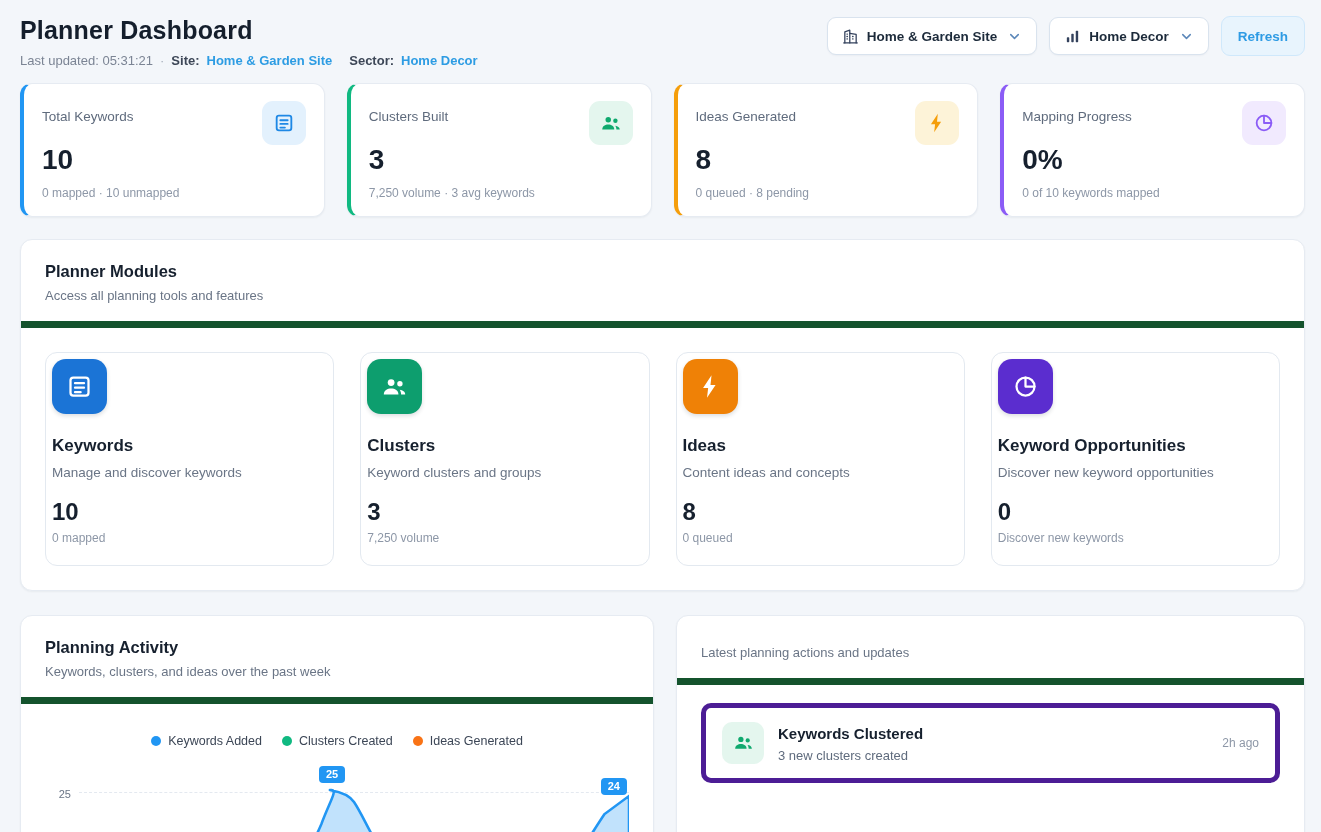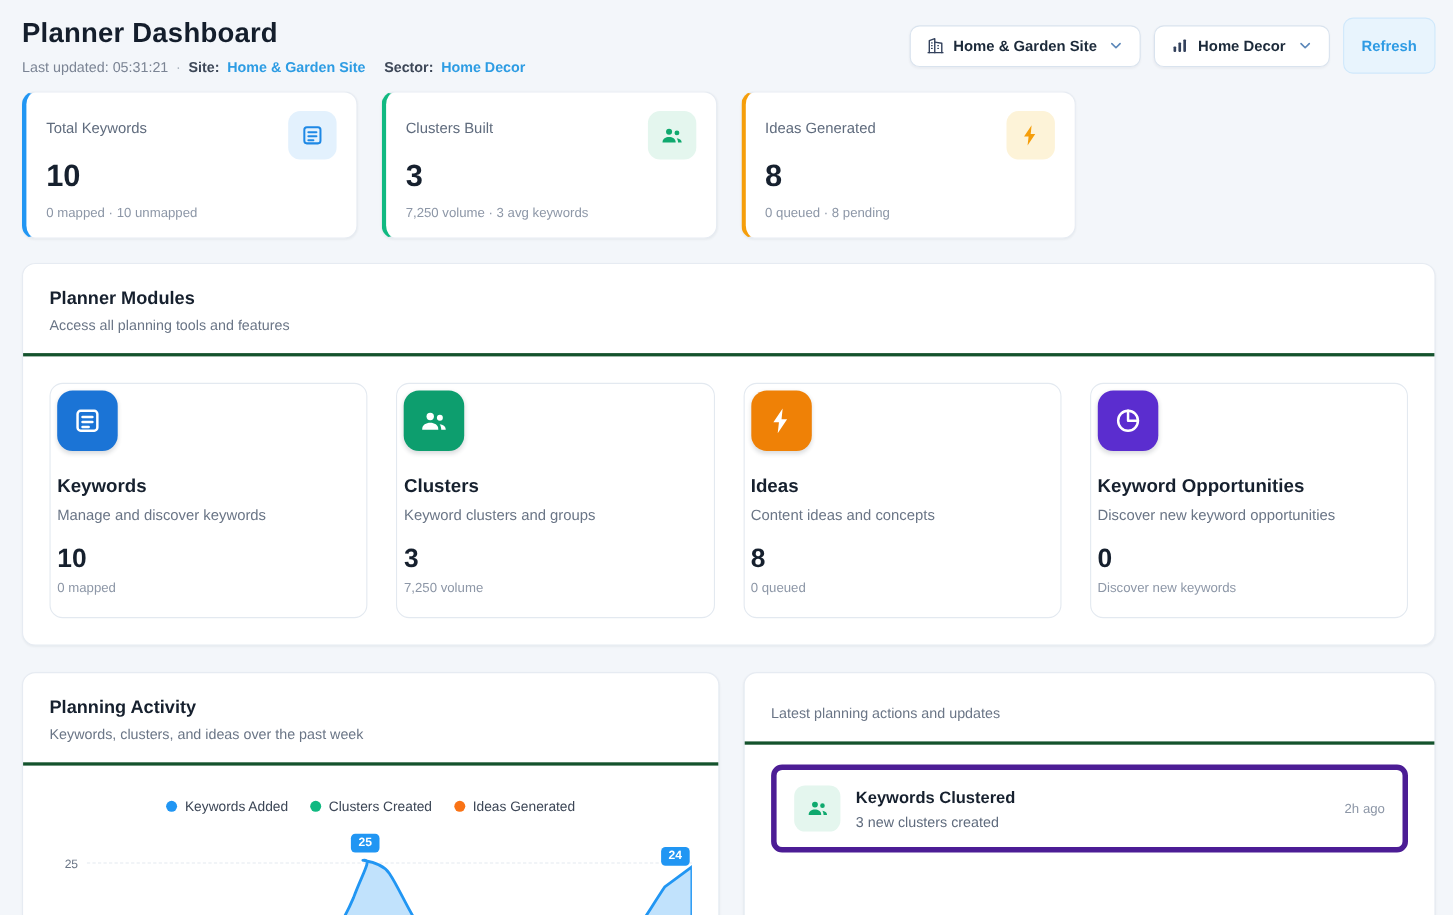--- a/index.html
+++ b/index.html
@@ -24,21 +24,21 @@
   .select-btn {
     display:flex; align-items:center; gap:8px;
     height:38px; padding:0 14px; background:#fff;
     border:1px solid #d9e3ee; border-radius:9px;
     font-family:inherit; font-size:13.5px; font-weight:700; color:#1c2a3a; cursor:pointer;
     box-shadow:0 1px 2px rgba(23,31,46,.04);
   }
   .select-btn .btn-ico { width:17px; height:17px; color:#33415c; display:inline-flex; }
   .select-btn .chev { width:15px; height:15px; color:#5b87b9; display:inline-flex; margin-left:2px; }
   .refresh-btn {
-    height:51px; padding:0 16px; border-radius:9px; cursor:pointer;
+    height:40px; padding:0 16px; border-radius:9px; cursor:pointer;
     background:#e8f4fd; border:1px solid #cfe8fb; color:#2e9be4;
     font-family:inherit; font-size:13.5px; font-weight:700;
   }
 
   
   .stats-row { margin-top:15px; display:grid; grid-template-columns:repeat(4,1fr); gap:22px; }
   .stat-card {
     background:#fff; border:1px solid #e6ebf2; border-radius:12px;
     padding:17px 18px 16px 18px; box-shadow:0 1px 2px rgba(23,31,46,.05);
     border-left-width:4px; border-left-style:solid;
@@ -60,21 +60,21 @@
   .tint-purple { background:#f1eafe; color:#8b5cf6; }
   .stat-value { font-size:28px; font-weight:800; color:#16202e; margin-top:0px; line-height:1.1; }
   .stat-sub { font-size:12px; color:#8d97a7; margin-top:10px; }
 
   
   .panel {
     background:#fff; border:1px solid #e6ebf2; border-radius:12px;
     box-shadow:0 1px 2px rgba(23,31,46,.05);
   }
   .modules-panel { margin-top:22px; }
-  .panel-head { padding:22px 38px 18px 24px; border-bottom:3px solid #14532d; }
+  .panel-head { padding:22px 38px 18px 24px; border-bottom:7px solid #14532d; }
   .panel-title { font-size:16.5px; font-weight:700; color:#16202e; }
   .panel-sub { font-size:13px; color:#6a7586; margin-top:7px; }
   .modules-grid { padding:24px; display:grid; grid-template-columns:repeat(4,1fr); gap:26px; }
   .module-card {
     border:1px solid #e3e9f0; border-radius:12px; padding:6px; cursor:pointer;
     background:#fff; min-height:214px;
   }
   .module-icon {
     width:55px; height:55px; border-radius:14px; color:#fff;
     display:flex; align-items:center; justify-content:center;
@@ -219,20 +219,33 @@
         <div class="stat-icon tint-amber">
           <svg viewBox="0 0 24 24" fill="currentColor">
               <path d="M12.9 2 5.4 13.3h4.5L8.9 22l7.6-11.3H12z"></path>
             </svg>
         </div>
       </div>
       <div class="stat-value">8</div>
       <div class="stat-sub">0 queued · 8 pending</div>
     </div>
 
+    <div class="stat-card b-purple">
+      <div class="stat-top">
+        <div class="stat-label">Mapping Progress</div>
+        <div class="stat-icon tint-purple">
+          <svg viewBox="0 0 24 24" fill="none" stroke="currentColor" stroke-width="2" stroke-linecap="round" stroke-linejoin="round">
+            <circle cx="12" cy="12" r="8"></circle>
+              <path d="M12 4v8h8"></path>
+          </svg>
+        </div>
+      </div>
+      <div class="stat-value">0%</div>
+      <div class="stat-sub">0 of 10 keywords mapped</div>
+    </div>
   </div>
 
   <div class="panel modules-panel">
     <div class="panel-head">
       <div class="panel-title">Planner Modules</div>
       <div class="panel-sub">Access all planning tools and features</div>
     </div>
     <div class="modules-grid">
 
       <div class="module-card">

